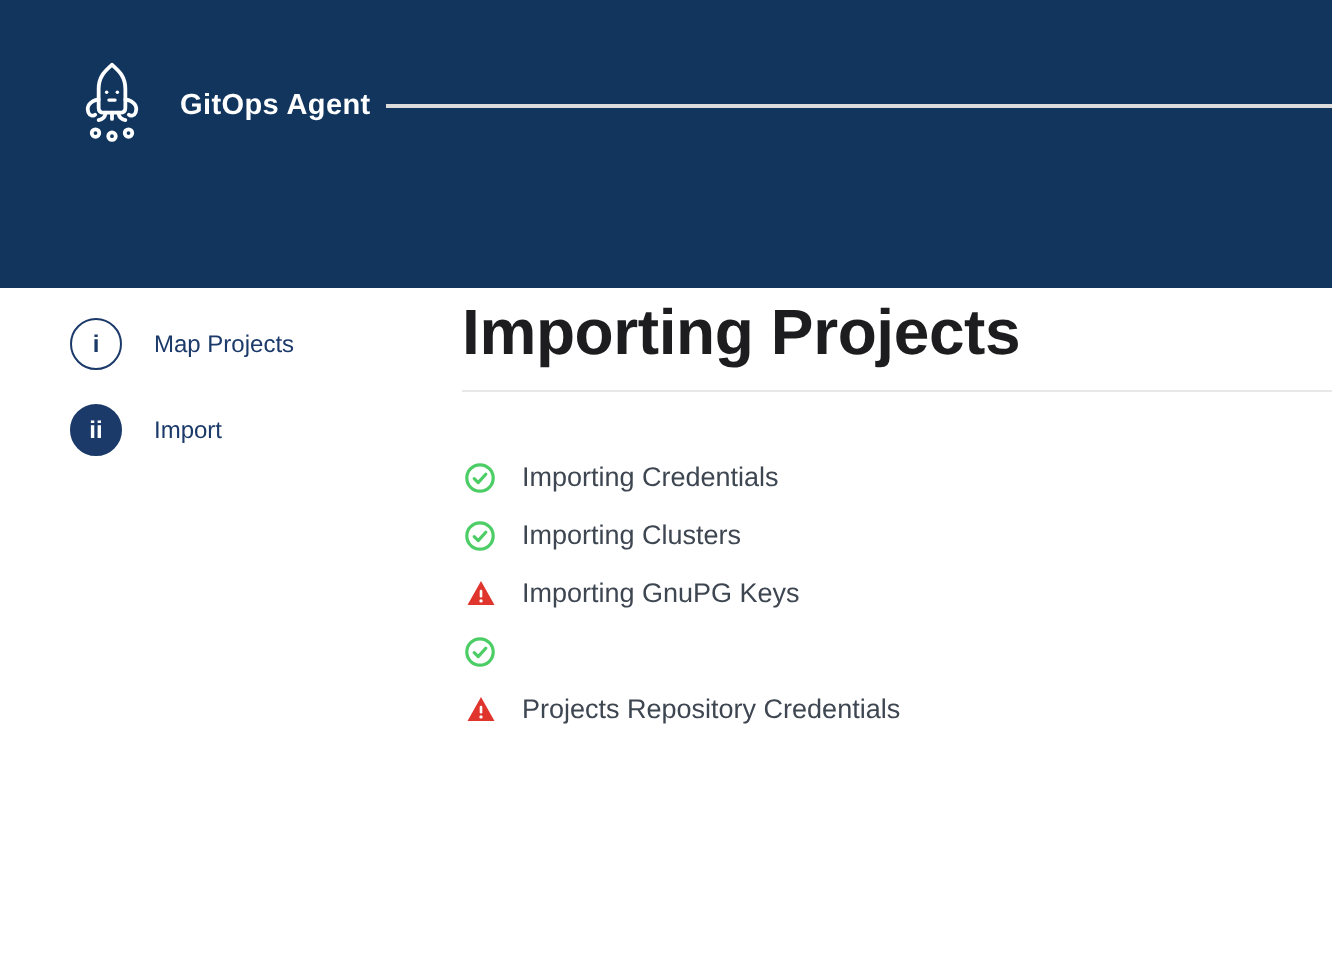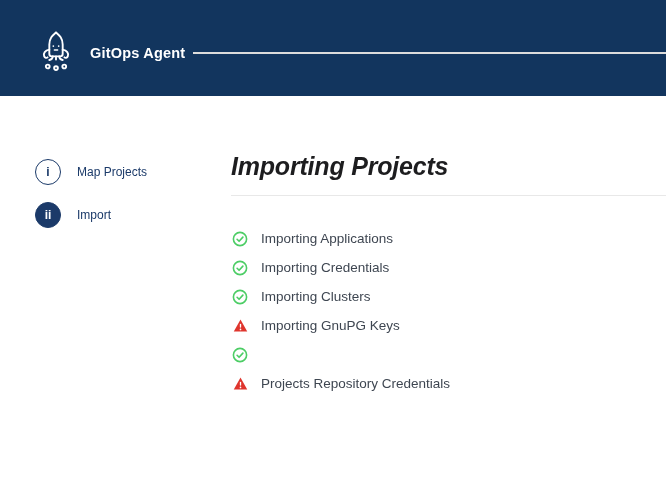--- a/index.html
+++ b/index.html
@@ -15,21 +15,21 @@
   *{box-sizing:border-box;margin:0;padding:0;}
   html,body{width:666px;height:483px;}
   body{
     font-family:"Liberation Sans","DejaVu Sans",sans-serif;
     background:#ffffff;
     position:relative;
     overflow:hidden;
   }
   
   .header{
-    position:absolute;left:0;top:0;width:666px;height:96px;
+    position:absolute;left:0;top:0;width:666px;height:144px;
     background:var(--navy);
   }
   .logo{position:absolute;left:37px;top:30px;width:38px;height:44px;color:#ffffff;}
   .app-title{
     position:absolute;left:90px;top:45px;
     color:#ffffff;font-size:14.5px;font-weight:700;letter-spacing:.2px;
     line-height:16px;white-space:nowrap;
   }
   .header-line{
     position:absolute;left:193px;right:0;top:52px;height:2px;
@@ -54,22 +54,22 @@
     background:var(--step-navy);color:#ffffff;border:1.5px solid var(--step-navy);
   }
   .step-label{
     font-size:12px;font-weight:400;color:var(--step-navy);white-space:nowrap;
   }
   
   .content{
     position:absolute;left:231px;right:0;top:150px;
   }
   .page-title{
-    font-size:25px;font-weight:700;color:var(--title);
-    line-height:32px;letter-spacing:-.2px;font-style:italic;
+    font-size:32px;font-weight:700;color:var(--title);
+    line-height:32px;letter-spacing:-.2px;
   }
   .title-rule{
     margin-top:13px;height:1px;background:var(--rule);width:100%;
   }
   .status-list{margin-top:28px;}
   .status-row{
     display:flex;align-items:center;height:29px;
   }
   .status-icon{
     width:16px;height:16px;margin-left:1px;flex:0 0 auto;
@@ -125,30 +125,20 @@
   <div class="title-rule"></div>
   <div class="status-list">
       <div class="status-row">
     <span class="status-icon success">
       <svg viewBox="0 0 16 16" width="16" height="16">
         <circle cx="8" cy="8" r="6.6" fill="none" stroke="currentColor" stroke-width="1.6"></circle>
         <path d="M5.1 8.3l2 2 3.8-4.2" fill="none" stroke="currentColor" stroke-width="1.6" stroke-linecap="round" stroke-linejoin="round"></path>
       </svg>
 
     </span>
-    <span class="status-label">Importing Applications</span>
-  </div>
-      <div class="status-row">
-    <span class="status-icon success">
-      <svg viewBox="0 0 16 16" width="16" height="16">
-        <circle cx="8" cy="8" r="6.6" fill="none" stroke="currentColor" stroke-width="1.6"></circle>
-        <path d="M5.1 8.3l2 2 3.8-4.2" fill="none" stroke="currentColor" stroke-width="1.6" stroke-linecap="round" stroke-linejoin="round"></path>
-      </svg>
-
-    </span>
     <span class="status-label">Importing Credentials</span>
   </div>
       <div class="status-row">
     <span class="status-icon success">
       <svg viewBox="0 0 16 16" width="16" height="16">
         <circle cx="8" cy="8" r="6.6" fill="none" stroke="currentColor" stroke-width="1.6"></circle>
         <path d="M5.1 8.3l2 2 3.8-4.2" fill="none" stroke="currentColor" stroke-width="1.6" stroke-linecap="round" stroke-linejoin="round"></path>
       </svg>
 
     </span>

